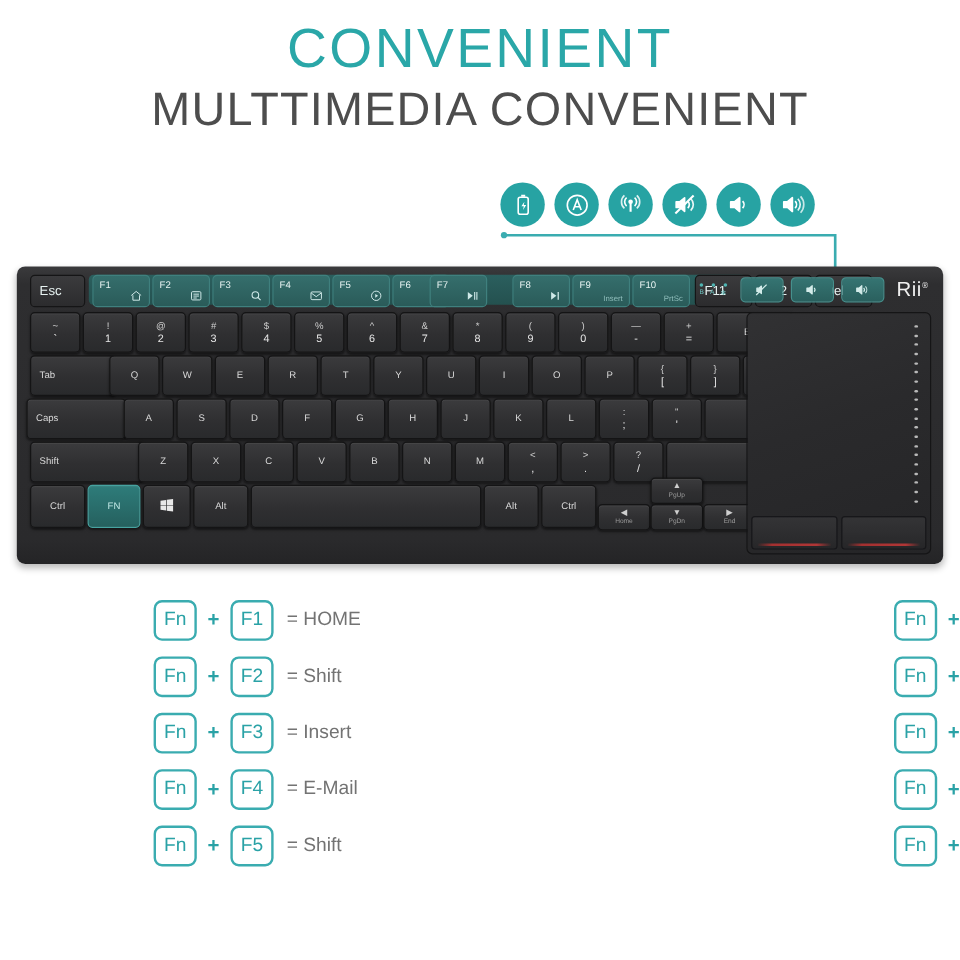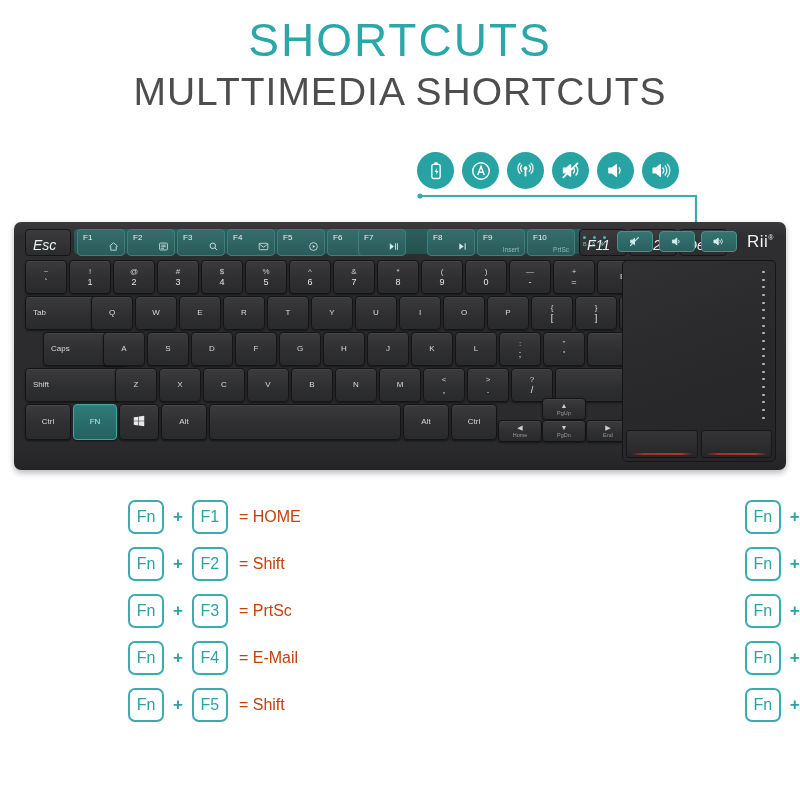--- a/index.html
+++ b/index.html
@@ -78,21 +78,21 @@
     background:linear-gradient(180deg,#356e6c 0%,#2a5b59 100%);
     color:#cfe7e6;
   }
   .fkey .fl{position:absolute;left:5px;top:3px;font-size:8px;color:#e8f3f2;}
   .fkey .fsub{position:absolute;right:5px;bottom:2px;font-size:6.5px;color:#8fbdbb;}
   .fkey .fi{position:absolute;right:5px;bottom:3px;color:#cfe9e8;display:flex;}
   .fkey.plain{
     background:linear-gradient(180deg,#3b3b3d 0%,#2c2c2e 100%);
     border:1px solid #151516;color:#d9d9d9;
   }
-  .fkey.plain .fl{left:7px;top:7px;font-size:14px;font-style:italic;}
+  .fkey.plain .fl{left:7px;top:7px;font-size:11px;}
 
   .fn-hi{
     background:linear-gradient(180deg,#2e7c7a 0%,#25605e 100%)!important;
     border:1px solid #46a3a0!important;
     color:#bfe6e4!important;
   }
 
   
   .topright{
     position:absolute; right:12px; top:7px; height:25px;
@@ -153,28 +153,28 @@
   .cap{
     border:2px solid #3aacb0; border-radius:7px;
     color:#2aa2a6; font-size:16px;
     min-width:36px;height:34px;
     display:flex;align-items:center;justify-content:center;
     padding:0 5px; box-sizing:border-box;
     background:#fff;
   }
   .plus{color:#2aa2a6;font-size:17px;font-weight:700;margin:0 9px;}
   .cap+.plus{margin-left:9px;}
-  .eq{color:#c2410c;font-size:16px;margin-left:11px;white-space:nowrap;}
+  .eq{color:#737373;font-size:16px;margin-left:11px;white-space:nowrap;}
 </style>
 </head>
 <body>
 
 <div class="headline">
-  <div class="l1">SHORTCUTS</div>
-  <div class="l2">MULTTIMEDIA SHORTCUTS</div>
+  <div class="l1">CONVENIENT</div>
+  <div class="l2">MULTTIMEDIA CONVENIENT</div>
 </div>
 
 <div class="icon-row">
   <div class="ic">
     <svg width="20" height="20" viewBox="0 0 24 24" fill="none" stroke="#ffffff" stroke-width="1.6">
       <rect x="7" y="4" width="10" height="17" rx="2"></rect>
       <path d="M10 2.6h4" stroke-width="2"></path>
       <path d="M13.2 8.5l-3 4.6h2.4l-.8 3.6 3.2-4.8h-2.4z" fill="#ffffff" stroke="none"></path>
     </svg>
   </div>
@@ -460,21 +460,21 @@
     </div>
     <div class="key dual" style="left:561px;top:74px;width:40px;height:32px;">
       <span class="top">}</span>
         <span class="bot">]</span>
     </div>
     <div class="key dual" style="left:605px;top:74px;width:40px;height:32px;">
       <span class="top">|</span>
         <span class="bot">\</span>
     </div>
 
-    <div class="key wide lefttext" style="left:29px;top:110px;width:74px;height:32px;text-align:right;">
+    <div class="key wide lefttext" style="left:8px;top:110px;width:74px;height:32px;text-align:right;">
       <span class="lbl">Caps</span>
     </div>
     <div class="key" style="left:89px;top:110px;width:40px;height:32px;">
         <span class="lbl">A</span>
       </div>
     <div class="key" style="left:133px;top:110px;width:40px;height:32px;">
         <span class="lbl">S</span>
       </div>
     <div class="key" style="left:177px;top:110px;width:40px;height:32px;">
         <span class="lbl">D</span>
@@ -634,21 +634,21 @@
   <div class="lrow col-a" style="grid-column:1;grid-row:2;">
     <span class="cap">Fn</span>
     <span class="plus">+</span>
     <span class="cap">F2</span>
     <span class="eq">= Shift</span>
   </div>
   <div class="lrow col-a" style="grid-column:1;grid-row:3;">
     <span class="cap">Fn</span>
     <span class="plus">+</span>
     <span class="cap">F3</span>
-    <span class="eq">= PrtSc</span>
+    <span class="eq">= Insert</span>
   </div>
   <div class="lrow col-a" style="grid-column:1;grid-row:4;">
     <span class="cap">Fn</span>
     <span class="plus">+</span>
     <span class="cap">F4</span>
     <span class="eq">= E-Mail</span>
   </div>
   <div class="lrow col-a" style="grid-column:1;grid-row:5;">
     <span class="cap">Fn</span>
     <span class="plus">+</span>

